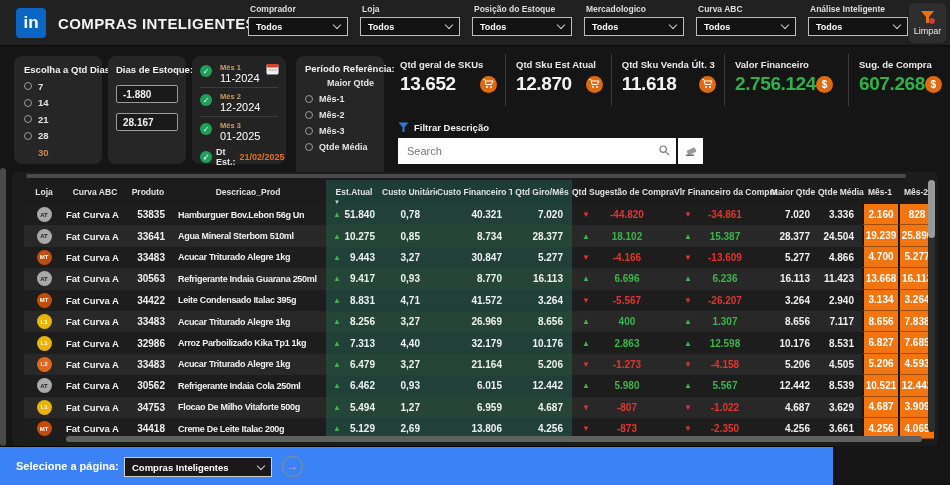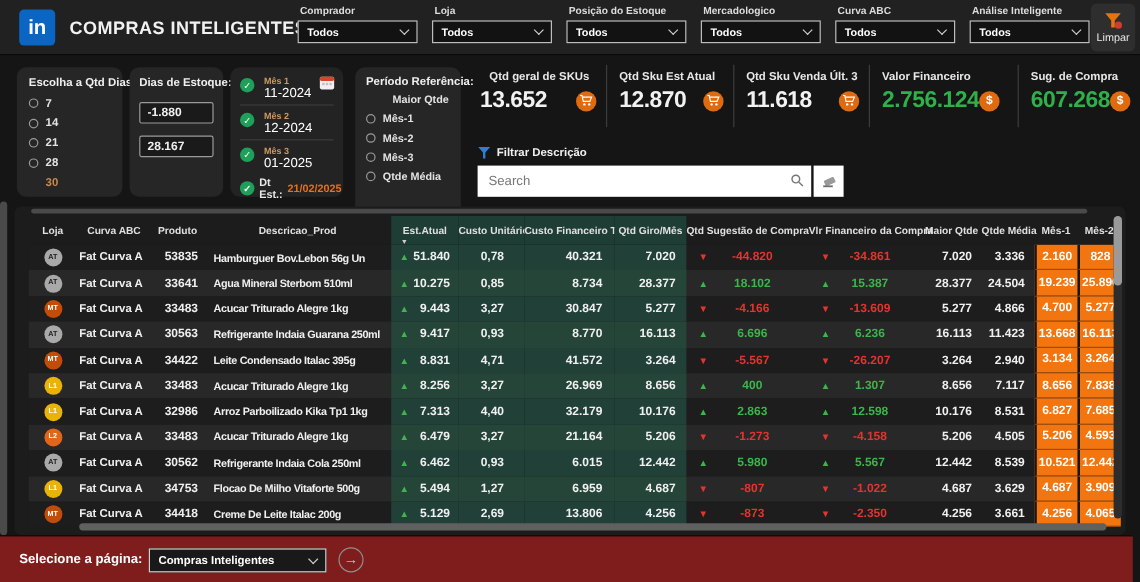--- a/index.html
+++ b/index.html
@@ -44,21 +44,21 @@
   .mes-label { font-size:7.5px; color:#cf9a62; font-weight:bold; }
   .mes-value { font-size:11px; font-weight:normal; color:#fff; }
   .calendar-icon { position:absolute; right:7px; top:7px; }
   .dtest { display:flex; align-items:center; gap:4px; font-size:9px; font-weight:bold; margin-top:2px; }
   .dtest .ck { position:static; flex:none; }
   .dtest .val { color:#e8701a; }
   
   .kpis { position:absolute; left:398px; top:54px; width:548px; height:52px; display:flex; }
   .kpi { padding:5px 6px 0 10px; border-left:1px solid #3c3c3c; }
   .kpi:first-child { border-left:none; padding-left:2px; }
-  .kpi:nth-child(1){width:114px;text-align:center;} .kpi:nth-child(2){width:112px;} .kpi:nth-child(3){width:120px;}
+  .kpi:nth-child(1){width:114px;} .kpi:nth-child(2){width:112px;} .kpi:nth-child(3){width:120px;}
   .kpi:nth-child(4){width:104px;} .kpi:nth-child(5){width:98px;margin-left:20px;}
   .kpi-label { font-size:9.5px; font-weight:bold; color:#e8e8e8; white-space:nowrap; }
   .kpi-row { display:flex; align-items:center; justify-content:space-between; margin-top:3px; padding-right:2px; }
   .kpi-value { font-size:19px; font-weight:bold; color:#f2f2f2; letter-spacing:-0.4px; }
   .kpi.green .kpi-value { color:#2fb04a; }
   .kpi-ic { width:17px; height:17px; border-radius:50%; background:#e06a10; display:flex; align-items:center;
             justify-content:center; color:#fff; flex:none; cursor:pointer; }
   .kpi-ic .glyph-coin { display:none; font-size:10px; font-weight:bold; }
   .kpi-ic.coins-icon .glyph-coin { display:block; }
   .kpi-ic .glyph-cart { display:none; }
@@ -109,21 +109,21 @@
   .td-trend.down .tri::before { content:"▼"; color:#e3342e; }
   .td-trend.up .tval { color:#3cb54a; }
   .td-trend.down .tval { color:#e3342e; }
   .td-maior, .td-media { justify-content:flex-end; padding-right:8px; }
   .td-mes { background:#f2750f; color:#fff; justify-content:center; border-left:2px solid #161616; border-bottom:1px solid rgba(0,0,0,.35); }
   .v-track { position:absolute; right:3px; top:8px; width:7px; height:252px; background:#2d2d2d; border-radius:4px; }
   .v-thumb { position:absolute; right:3px; top:8px; width:7px; height:58px; background:#9a9a9a; border-radius:4px; cursor:pointer; }
   .h-scroll { position:absolute; left:54px; bottom:4px; width:856px; height:6px; background:#606060; border-radius:3px; cursor:pointer; }
   .left-strip { position:absolute; left:0; top:168px; width:6px; height:278px; background:#4a4a4a; border-radius:3px; cursor:pointer; }
   
-  .footer { position:absolute; left:0; bottom:0; width:944px; height:39px; background:#7f1d1d; border-top:1px solid #040404; }
+  .footer { position:absolute; left:0; bottom:0; width:833px; height:39px; background:#3b82f6; border-top:1px solid #040404; }
   .footer-label { position:absolute; left:16px; top:13px; font-size:11px; font-weight:bold; color:#fff; }
   .page-select { position:absolute; left:124px; top:10px; width:148px; height:20px; border:1px solid #cfcfcf; background:#191919;
                  display:flex; align-items:center; justify-content:space-between; padding:0 7px; font-size:9.5px; font-weight:bold; color:#fff; cursor:pointer; }
   .go-btn { position:absolute; left:282px; top:9px; width:21px; height:21px; border:1.5px solid #8f8f8f; border-radius:50%;
             color:#b9b9b9; display:flex; align-items:center; justify-content:center; font-size:12px; cursor:pointer; }
   .go-btn::before { content:"→"; margin-top:-1px; }
 </style>
 </head>
 <body>
 

